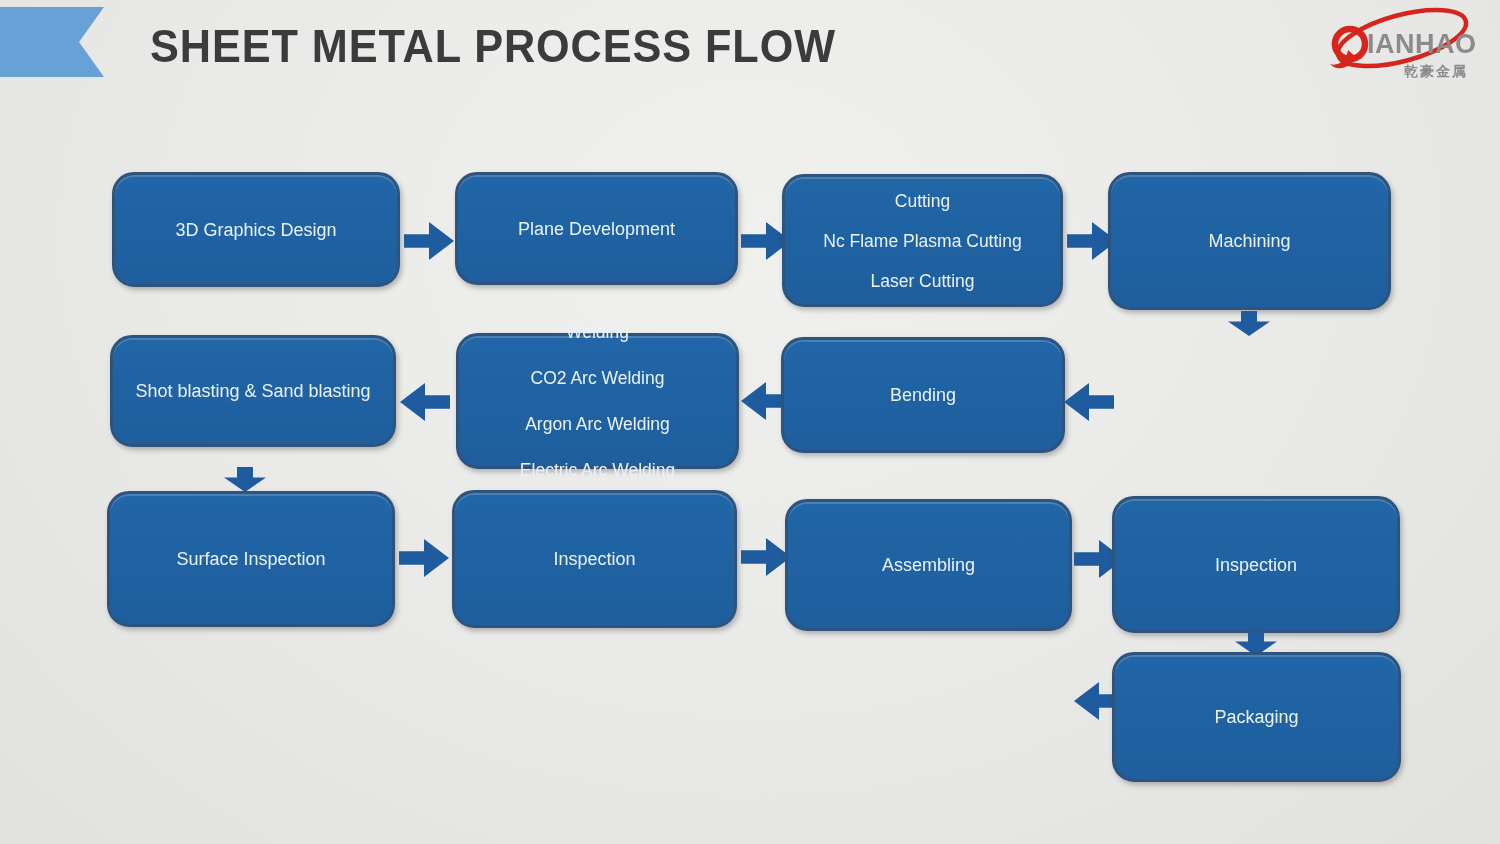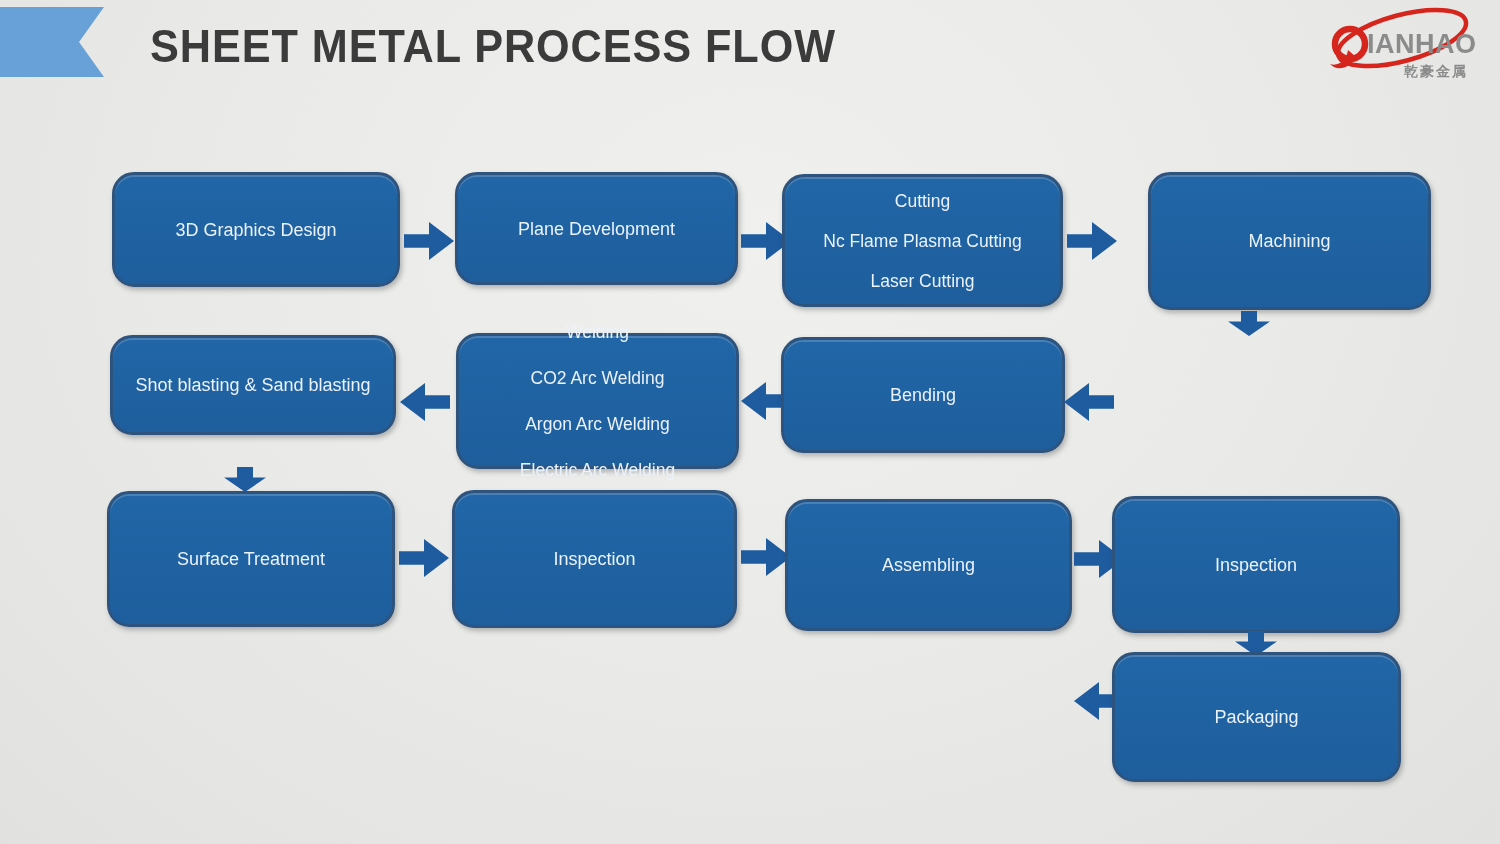--- a/index.html
+++ b/index.html
@@ -35,22 +35,22 @@
     display:flex;flex-direction:column;align-items:center;justify-content:center;
     color:var(--box-text);font-size:18px;text-align:center;padding:8px 12px;
   }
   .node .line{display:block;line-height:24px}
   .node.lines-3{font-size:17.5px;gap:16px}
   .node.lines-4{font-size:17.5px;gap:22px}
   
   .p-r1c1{left:112px;top:172px;width:288px;height:115px}
   .p-r1c2{left:455px;top:172px;width:283px;height:113px}
   .p-r1c3{left:782px;top:174px;width:281px;height:133px}
-  .p-r1c4{left:1148px;top:172px;width:283px;height:138px}
-  .p-r2c1{left:110px;top:335px;width:286px;height:100px}
+  .p-r1c4{left:1108px;top:172px;width:283px;height:138px}
+  .p-r2c1{left:110px;top:335px;width:286px;height:112px}
   .p-r2c2{left:456px;top:333px;width:283px;height:136px}
   .p-r2c3{left:781px;top:337px;width:284px;height:116px}
   .p-r2c4{left:1108px;top:338px;width:286px;height:128px}
   .p-r3c1{left:107px;top:491px;width:288px;height:136px}
   .p-r3c2{left:452px;top:490px;width:285px;height:138px}
   .p-r3c3{left:785px;top:499px;width:287px;height:132px}
   .p-r3c4{left:1112px;top:496px;width:288px;height:137px}
   .p-r4c3{left:786px;top:647px;width:286px;height:130px}
   .p-r4c4{left:1112px;top:652px;width:289px;height:130px}
   
@@ -123,21 +123,21 @@
   </div>
   <div class="arrow left a-r2g2"></div>
   <div class="node p-r2c3">
     <span class="line">Bending</span>
   </div>
   <div class="arrow left a-r2g3"></div>
 
   <div class="arrow down a-v2"></div>
 
   <div class="node p-r3c1">
-    <span class="line">Surface Treatment</span>
+    <span class="line">Surface Inspection</span>
   </div>
   <div class="arrow right a-r3g1"></div>
   <div class="node p-r3c2">
     <span class="line">Inspection</span>
   </div>
   <div class="arrow right a-r3g2"></div>
   <div class="node p-r3c3">
     <span class="line">Assembling</span>
   </div>
   <div class="arrow right a-r3g3"></div>

